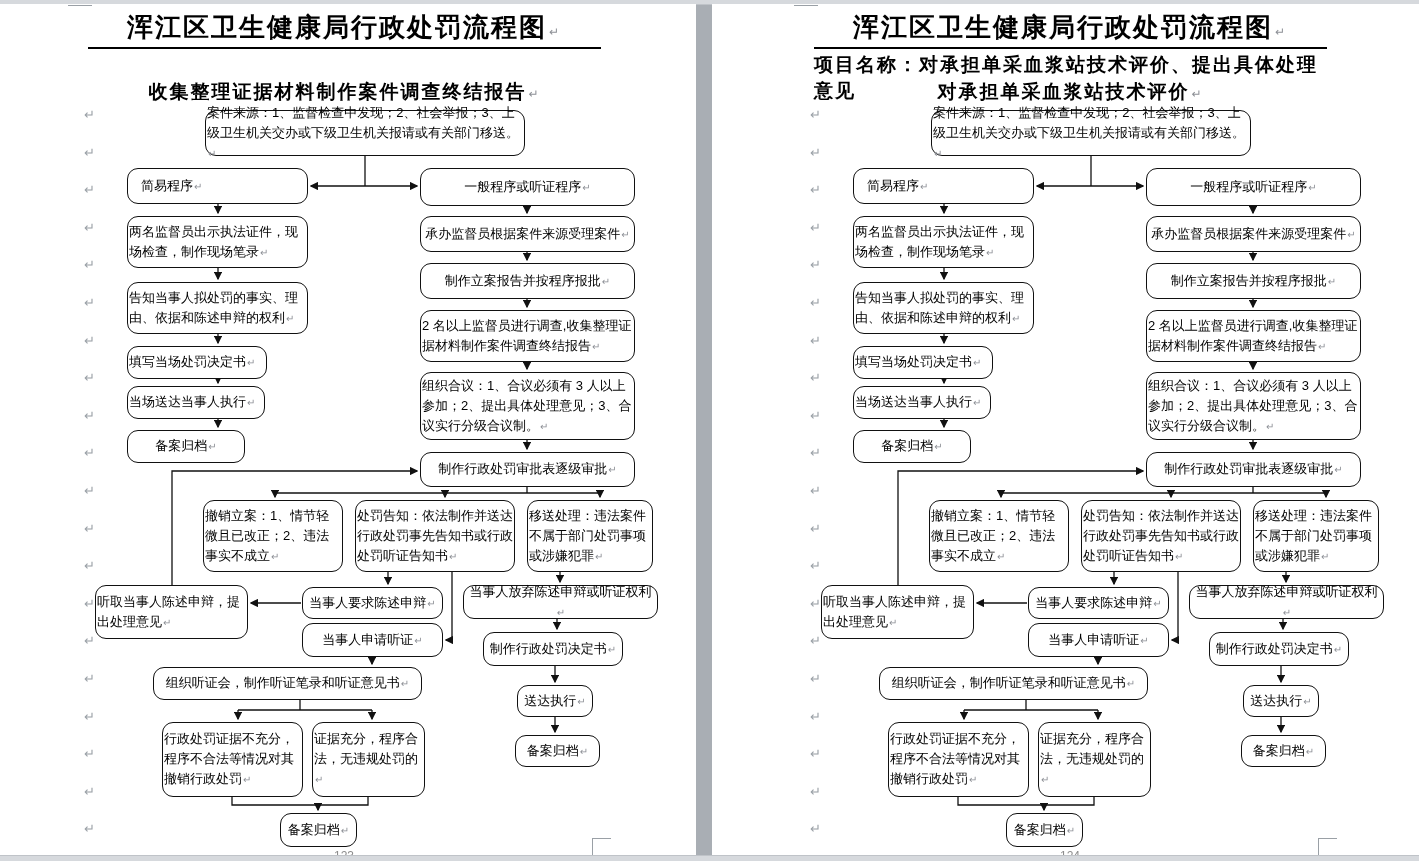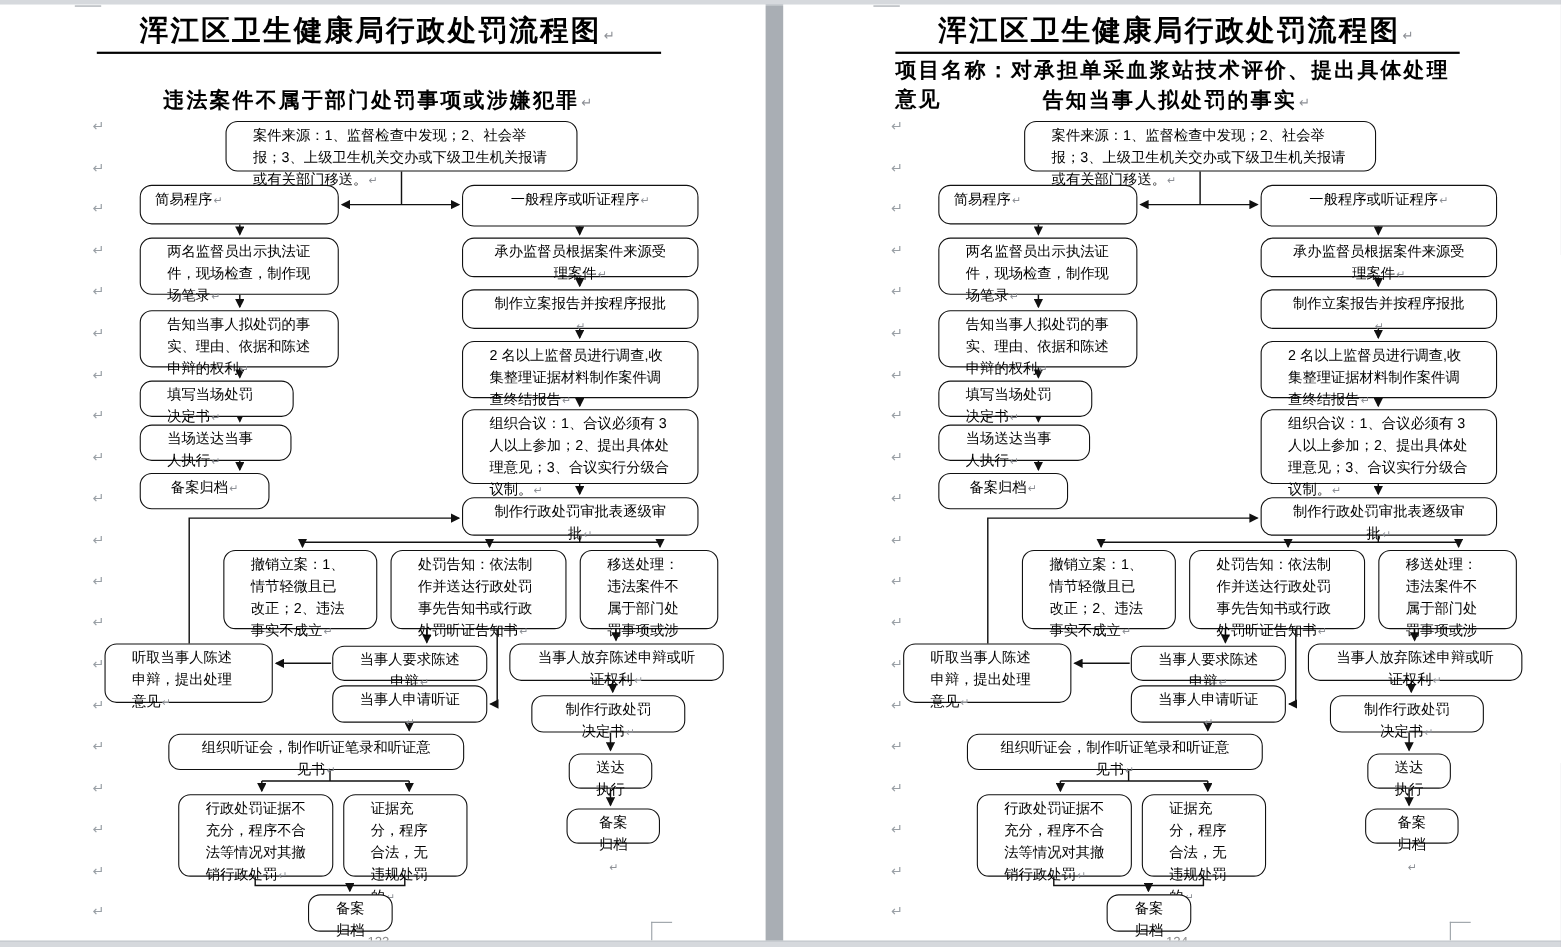--- a/index.html
+++ b/index.html
@@ -18,21 +18,21 @@
              font-size:26px;font-weight:bold;letter-spacing:2px;font-family:"Liberation Sans",sans-serif;}
   .title-rule{position:absolute;top:43px;left:88px;width:513px;height:0;border-top:2px solid #000;}
   .proj{position:absolute;left:88px;width:513px;font-family:"Liberation Serif",serif;
         font-weight:bold;font-size:19px;line-height:26px;letter-spacing:2px;}
   .proj.l1{top:48px;text-align:left;}
   .proj.l2{top:75px;text-align:center;}
 
   .pil::after{content:"\21B5";color:#8d9096;font-size:12px;font-weight:normal;margin-left:2px;}
 
   .nd{position:absolute;background:#fff;border:1.5px solid #111;border-radius:11px;
-      box-sizing:border-box;display:flex;align-items:flex-start;padding:2px 24px;
+      box-sizing:border-box;display:flex;align-items:center;padding:2px 1px;
       font-size:13px;line-height:20px;color:#000;}
   .nd.c{justify-content:center;text-align:center;}
   .nd.l{text-align:left;}
   .nd .txt::after{content:"\21B5";color:#8d9096;font-size:10px;margin-left:1px;}
 
   .connectors{position:absolute;left:0;top:0;pointer-events:none;}
 
   .margin-marks{position:absolute;left:84px;top:104px;width:14px;height:740px;}
   .pmark{position:absolute;left:0;color:#9aa0a6;font-size:13px;line-height:13px;}
 
@@ -49,21 +49,21 @@
 <div class="screen">
   <div class="strip top"></div>
   <div class="strip bottom"></div>
 
   <section class="page page-1">
     <div class="content">
       <div class="mark-tl"></div>
       <div class="mark-br"></div>
       <h1 class="doc-title pil">浑江区卫生健康局行政处罚流程图</h1>
       <div class="title-rule"></div>
-      <div class="proj l2 pil">违法案件不属于部门处罚事项或涉嫌犯罪</div>
+      <div class="proj l2 pil">收集整理证据材料制作案件调查终结报告</div>
       <div class="margin-marks">
           <span class="pmark" style="top: 0px;">↵</span>
           <span class="pmark" style="top: 37.6px;">↵</span>
           <span class="pmark" style="top: 75.2px;">↵</span>
           <span class="pmark" style="top: 112.8px;">↵</span>
           <span class="pmark" style="top: 150.4px;">↵</span>
           <span class="pmark" style="top: 188px;">↵</span>
           <span class="pmark" style="top: 225.6px;">↵</span>
           <span class="pmark" style="top: 263.2px;">↵</span>
           <span class="pmark" style="top: 300.8px;">↵</span>
@@ -208,21 +208,21 @@
     </div>
   </section>
 
   <section class="page page-2">
     <div class="content">
       <div class="mark-tl"></div>
       <div class="mark-br"></div>
       <h1 class="doc-title pil">浑江区卫生健康局行政处罚流程图</h1>
       <div class="title-rule"></div>
       <div class="proj l1">项目名称：对承担单采血浆站技术评价、提出具体处理意见</div>
-      <div class="proj l2 pil">告知当事人拟处罚的事实</div>
+      <div class="proj l2 pil">对承担单采血浆站技术评价</div>
       <div class="margin-marks">
           <span class="pmark" style="top: 0px;">↵</span>
           <span class="pmark" style="top: 37.6px;">↵</span>
           <span class="pmark" style="top: 75.2px;">↵</span>
           <span class="pmark" style="top: 112.8px;">↵</span>
           <span class="pmark" style="top: 150.4px;">↵</span>
           <span class="pmark" style="top: 188px;">↵</span>
           <span class="pmark" style="top: 225.6px;">↵</span>
           <span class="pmark" style="top: 263.2px;">↵</span>
           <span class="pmark" style="top: 300.8px;">↵</span>

